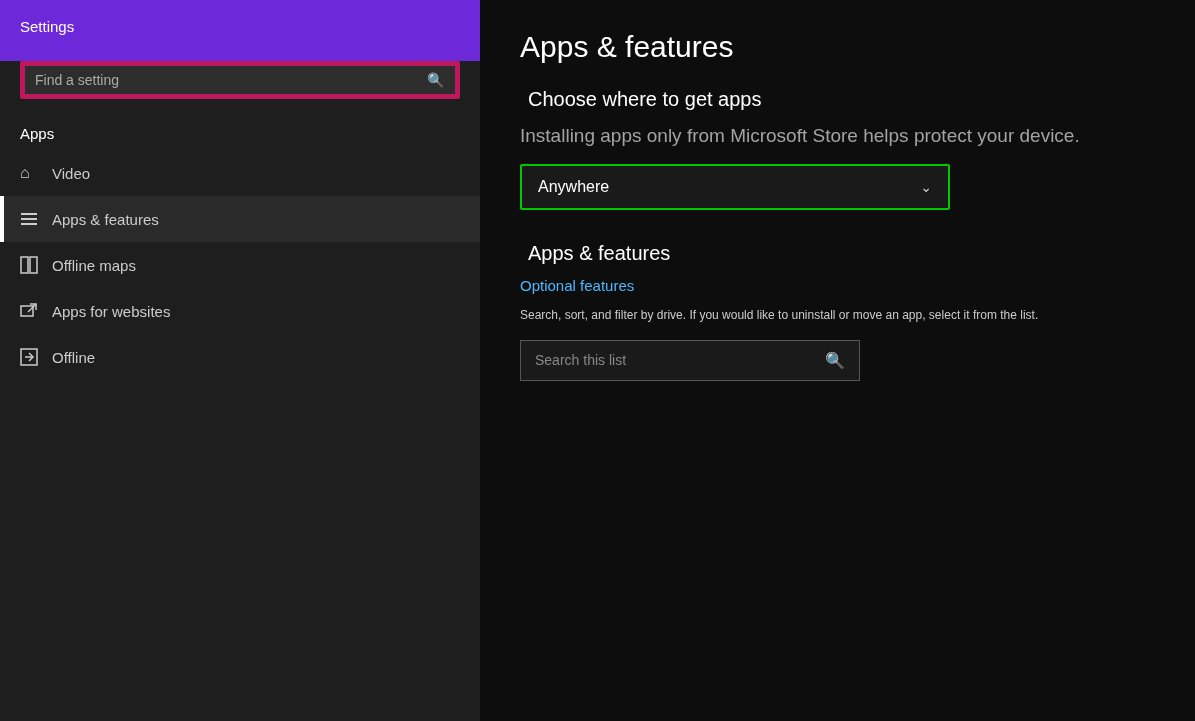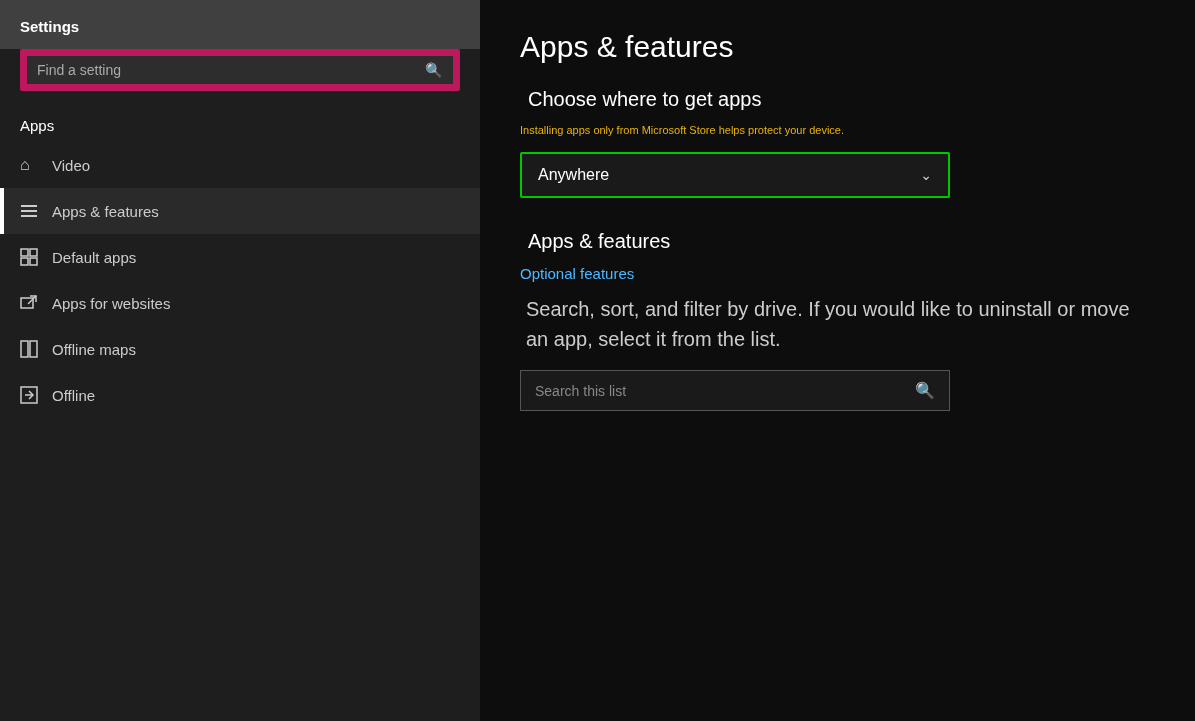--- a/index.html
+++ b/index.html
@@ -18,33 +18,33 @@
     .sidebar {
       width: 480px;
       min-width: 480px;
       background: #1e1e1e;
       display: flex;
       flex-direction: column;
       padding-top: 0;
     }
 
     .sidebar-title {
-      padding: 18px 20px 14px 20px;
-      font-size: 15px;
-      font-weight: 700;
-      color: #ffffff;
-      background: #404040;
+      padding: 18px 20px 26px 20px;
+      font-size: 15px;
+      font-weight: 400;
+      color: #ffffff;
+      background: #6d28d9;
     }
 
     .search-box {
       margin: 0 20px 16px 20px;
       display: flex;
       align-items: center;
       background: #2d2d2d;
-      border: 7px solid #be185d;
+      border: 5px solid #be185d;
       border-radius: 2px;
       padding: 6px 10px;
     }
 
     .search-box input {
       background: transparent;
       border: none;
       outline: none;
       color: #aaa;
       font-size: 14px;
@@ -122,22 +122,22 @@
 
     .section-title {
       font-size: 20px;
       font-weight: 300;
       color: #ffffff;
       margin-bottom: 12px;
       margin-left: 8px;
     }
 
     .subtitle-text {
-      font-size: 11px;
-      color: #eab308;
+      font-size: 19px;
+      color: #a3a3a3;
       margin-bottom: 14px;
       line-height: 1.4;
     }
 
     .dropdown-container {
       border: 2px solid #00c800;
       border-radius: 2px;
       width: 430px;
       margin-bottom: 32px;
     }
@@ -167,33 +167,32 @@
 
     .link-item {
       color: #4db8ff;
       font-size: 15px;
       cursor: pointer;
       margin-bottom: 12px;
       display: block;
     }
 
     .description-text {
-      font-size: 20px;
+      font-size: 12px;
       color: #cccccc;
       margin-bottom: 16px;
       line-height: 1.5;
-      margin-left: 6px;
     }
 
     .search-list-box {
       display: flex;
       align-items: center;
       background: #1a1a1a;
       border: 1px solid #555;
-      width: 430px;
+      width: 340px;
       padding: 10px 14px;
     }
 
     .search-list-box input {
       background: transparent;
       border: none;
       outline: none;
       color: #888;
       font-size: 14px;
       flex: 1;
@@ -225,51 +224,40 @@
     <span class="icon">
       <svg width="18" height="18" viewBox="0 0 18 18" fill="none" xmlns="http://www.w3.org/2000/svg">
         <rect x="1" y="3" width="16" height="2" fill="#cccccc"></rect>
         <rect x="1" y="8" width="16" height="2" fill="#cccccc"></rect>
         <rect x="1" y="13" width="16" height="2" fill="#cccccc"></rect>
       </svg>
     </span>
     <span class="label">Apps &amp; features</span>
   </div>
 
+
   <div class="nav-item">
     <span class="icon">
       <svg width="18" height="18" viewBox="0 0 18 18" fill="none">
-        <rect x="1" y="1" width="7" height="7" fill="none" stroke="#ccc" stroke-width="1.5"></rect>
-        <rect x="10" y="1" width="7" height="7" fill="none" stroke="#ccc" stroke-width="1.5"></rect>
-        <rect x="1" y="10" width="7" height="7" fill="none" stroke="#ccc" stroke-width="1.5"></rect>
-        <rect x="10" y="10" width="7" height="7" fill="none" stroke="#ccc" stroke-width="1.5"></rect>
-      </svg>
-    </span>
-    <span class="label">Default apps</span>
+        <rect x="1" y="1" width="7" height="16" fill="none" stroke="#ccc" stroke-width="1.5"></rect>
+        <rect x="10" y="1" width="7" height="16" fill="none" stroke="#ccc" stroke-width="1.5"></rect>
+      </svg>
+    </span>
+    <span class="label">Offline maps</span>
   </div>
 
   <div class="nav-item">
     <span class="icon">
       <svg width="18" height="18" viewBox="0 0 18 18" fill="none">
         <rect x="1" y="4" width="12" height="10" fill="none" stroke="#ccc" stroke-width="1.5"></rect>
         <polyline points="10,2 16,2 16,8" stroke="#ccc" stroke-width="1.5" fill="none"></polyline>
         <line x1="8" y1="10" x2="16" y2="2" stroke="#ccc" stroke-width="1.5"></line>
       </svg>
     </span>
     <span class="label">Apps for websites</span>
-  </div>
-
-  <div class="nav-item">
-    <span class="icon">
-      <svg width="18" height="18" viewBox="0 0 18 18" fill="none">
-        <rect x="1" y="1" width="7" height="16" fill="none" stroke="#ccc" stroke-width="1.5"></rect>
-        <rect x="10" y="1" width="7" height="16" fill="none" stroke="#ccc" stroke-width="1.5"></rect>
-      </svg>
-    </span>
-    <span class="label">Offline maps</span>
   </div>
 
 
   <div class="nav-item">
     <span class="icon">
       <svg width="18" height="18" viewBox="0 0 18 18" fill="none">
         <rect x="1" y="1" width="16" height="16" fill="none" stroke="#ccc" stroke-width="1.5"></rect>
         <line x1="5" y1="9" x2="13" y2="9" stroke="#ccc" stroke-width="1.5"></line>
         <polyline points="9,5 13,9 9,13" stroke="#ccc" stroke-width="1.5" fill="none"></polyline>
       </svg>

